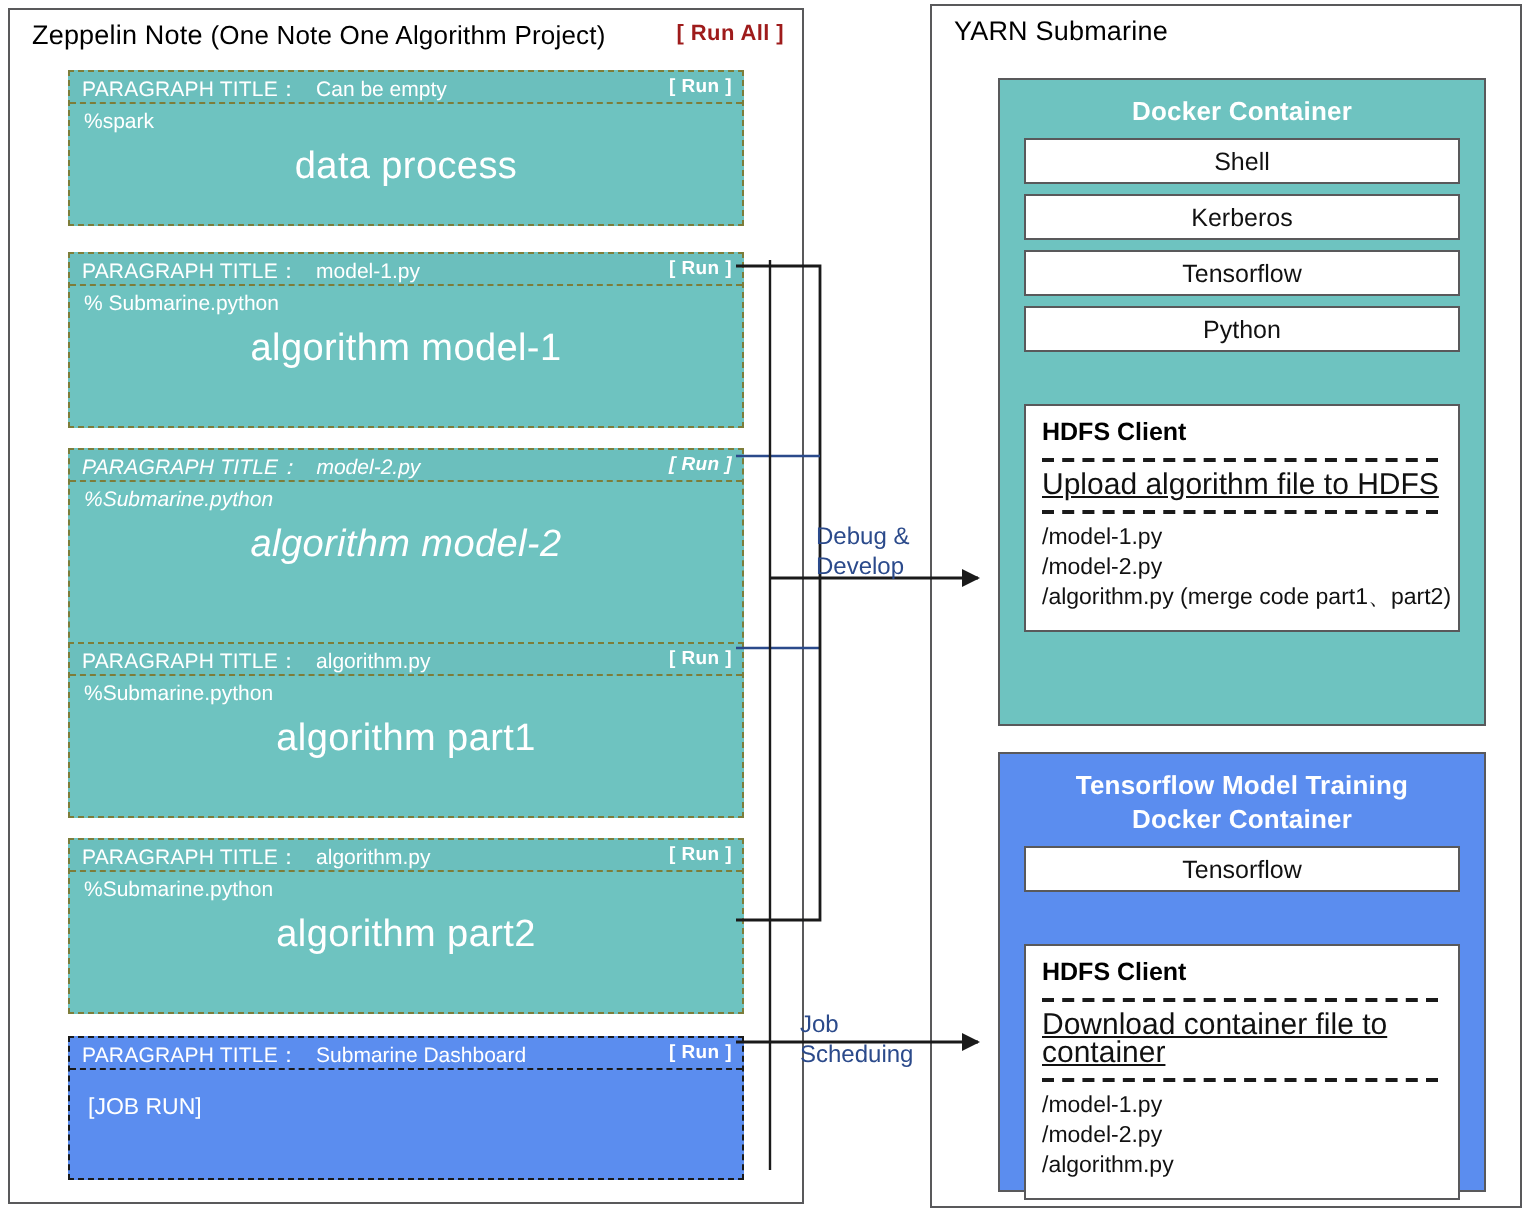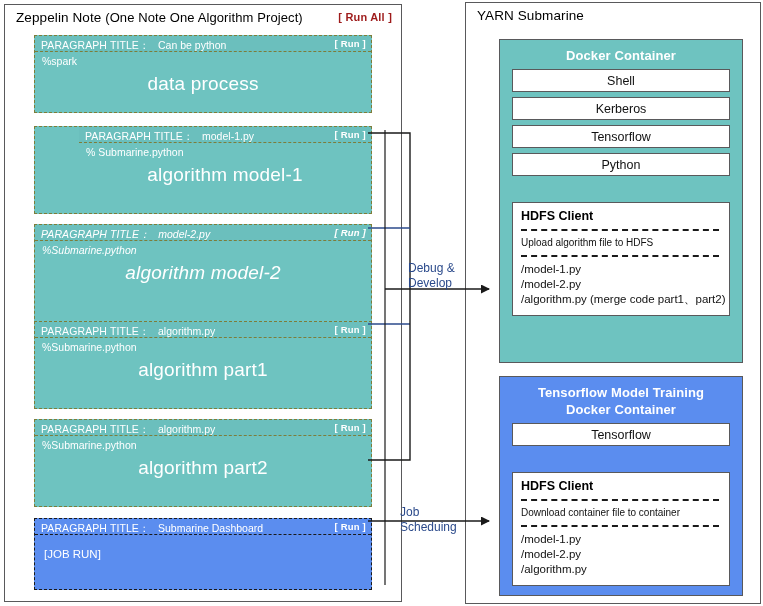--- a/index.html
+++ b/index.html
@@ -159,23 +159,24 @@
     font-weight: bold;
     color: #000000;
     line-height: 15px;
   }
   .hdfs-rule {
     height: 0;
     border-top: 2px dashed #1a1a1a;
     margin: 5px 2px 5px 0;
   }
   .hdfs-desc {
-    font-size: 10px;
+    font-size: 15px;
     color: #111111;
     line-height: 14px;
+    text-decoration: underline;
   }
   .hdfs-files { margin-top: 2px; }
   .hdfs-files div {
     font-size: 11.5px;
     color: #111111;
     line-height: 15px;
     white-space: nowrap;
   }
 
   
@@ -205,28 +206,28 @@
     <div class="panel-title">
       <span>Zeppelin Note</span>
       <span class="sub">(One Note One Algorithm Project)</span>
     </div>
 
     <div id="run-all">[ Run All ]</div>
 
     <div class="paragraph" style="top:30px; height:78px;">
       <div class="para-head">
         <span class="label">PARAGRAPH TITLE：</span>
-        <span class="ptitle">Can be python</span>
+        <span class="ptitle">Can be empty</span>
         <span class="run">[ Run ]</span>
       </div>
       <div class="para-interp">%spark</div>
       <div class="para-body" style="margin-top:6px;">data process</div>
     </div>
 
-    <div class="paragraph" style="top:121px; height:88px;padding-left:44px;">
+    <div class="paragraph" style="top:121px; height:88px;">
       <div class="para-head">
         <span class="label">PARAGRAPH TITLE：</span>
         <span class="ptitle">model-1.py</span>
         <span class="run">[ Run ]</span>
       </div>
       <div class="para-interp">% Submarine.python</div>
       <div class="para-body" style="margin-top:6px;">algorithm model-1</div>
     </div>
 
     <div class="paragraph" style="top:219px; height:100px;font-style:italic;">

